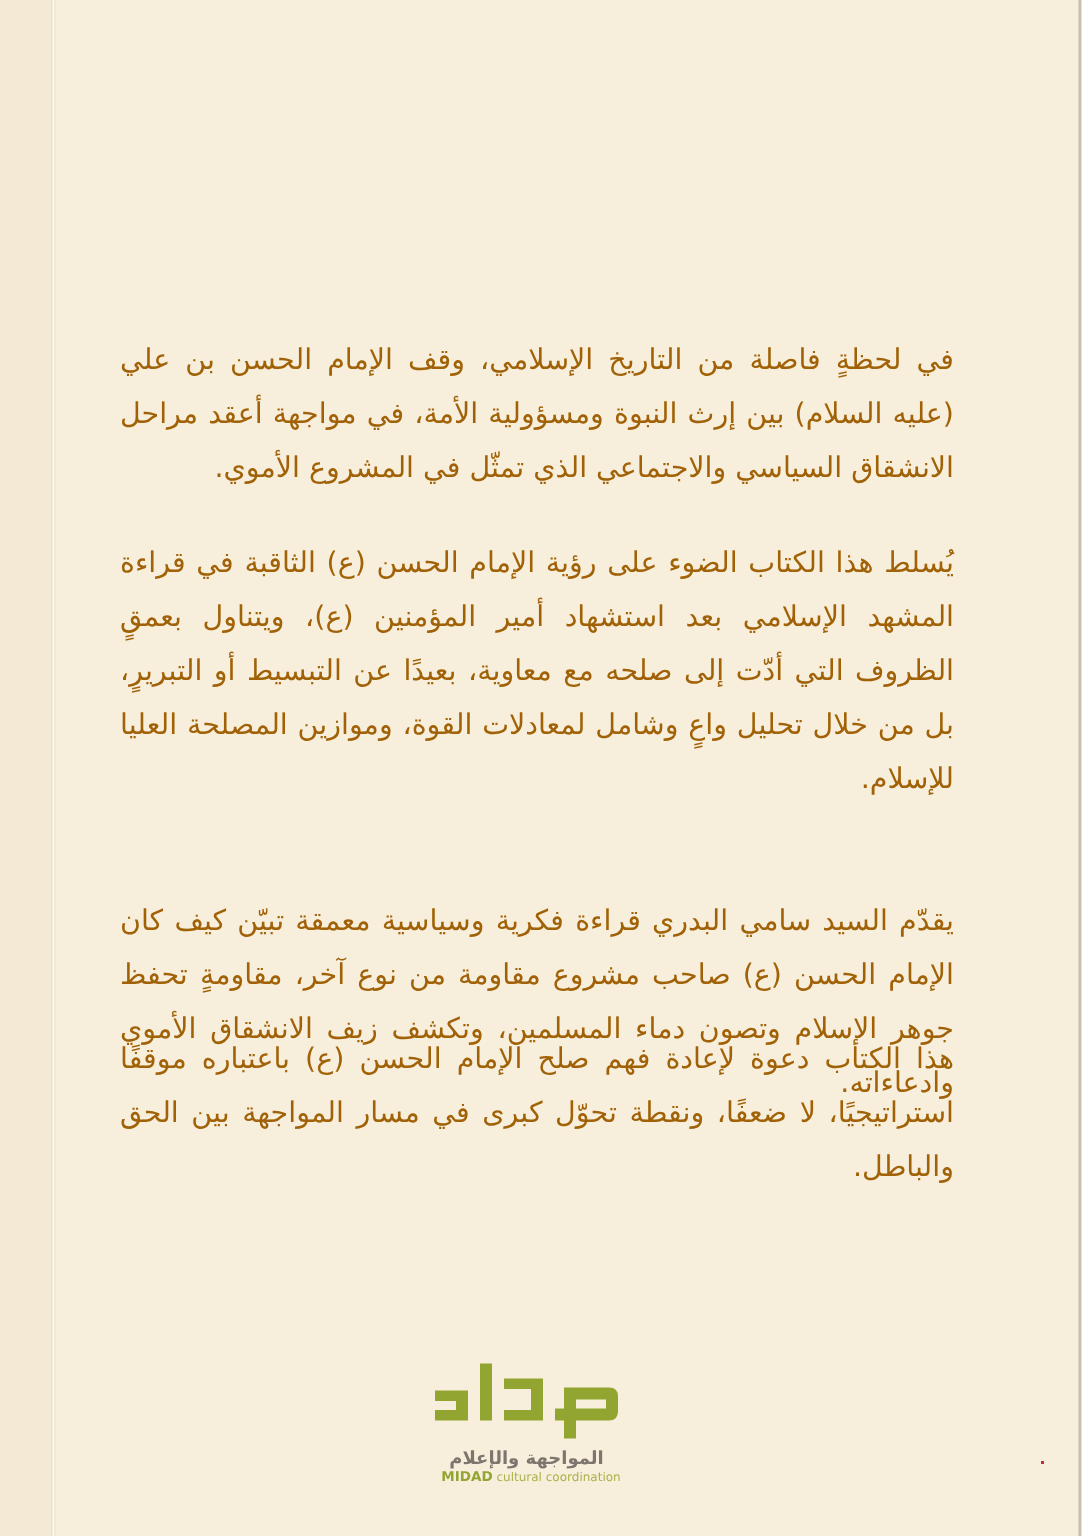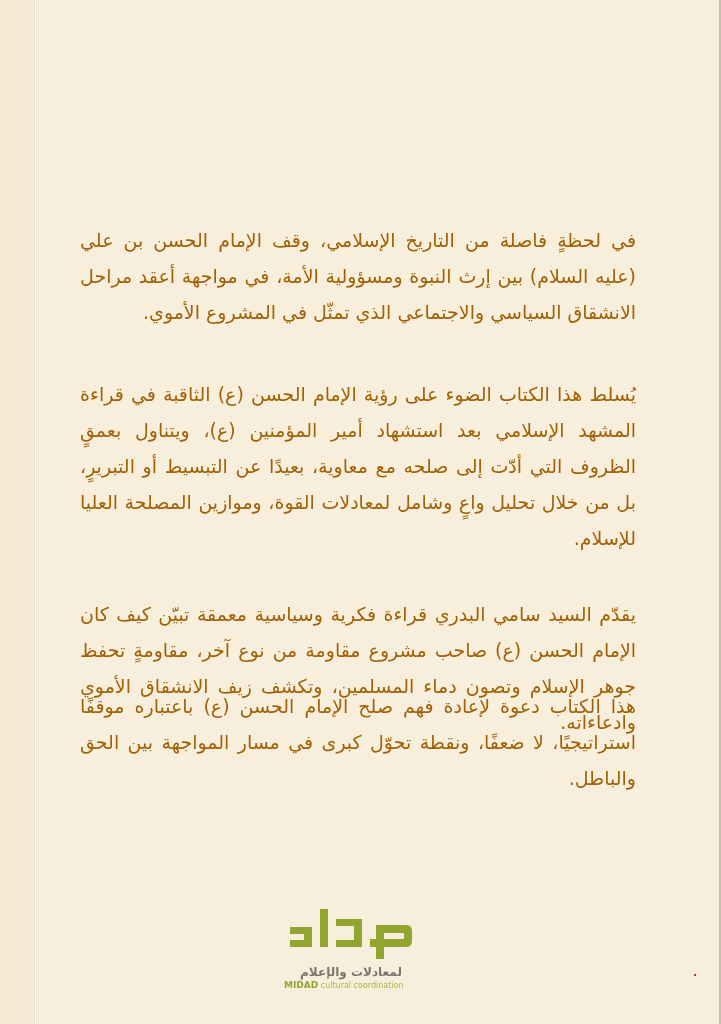--- a/index.html
+++ b/index.html
@@ -30,38 +30,38 @@
       position: absolute;
       left: 80px; width: 556px;
       direction: rtl;
       text-align: justify;
       text-align-last: right;
       font-size: 19px;
       line-height: 36px;
       color: #a16207;
     }
     .p1 { top: 222px; }
-    .p2 { top: 376px; }
+    .p2 { top: 357px; }
     .p3 { top: 596px; }
     .p4 { top: 688px; }
 
     .logo {
       position: absolute; left: 284px; top: 905px; width: 140px;
     }
     .logo-mark { display: block; width: 130px; height: 56px; margin-left: 2px; }
     .logo-arabic {
       display: block; direction: rtl; text-align: center;
       font-size: 12px; color: #7d766e; font-weight: bold;
       margin-top: 4px; letter-spacing: 0.5px;
       width: 134px;
     }
     .logo-latin {
       display: block; white-space: nowrap;
       font-family: "DejaVu Sans", sans-serif;
-      font-size: 8px; color: #a9b44a; margin-top: 1px;
+      font-size: 8px; color: #a9b44a; margin-top: 1px; text-align: center;
     }
     .logo-latin .brand { font-weight: bold; font-size: 9px; color: #93a531; }
     .speck {
       position: absolute; left: 694px; top: 974px; width: 2px; height: 2px;
       background: #b7303a;
     }
   </style>
 </head>
 <body>
 
@@ -81,17 +81,17 @@
 
       <path d="M4 22 h22 v20 h-22 v-7 h14 v-6 h-14 z"></path>
 
       <rect x="34" y="4" width="8" height="38"></rect>
 
       <path d="M50 14 h26 v28 h-26 v-7 h18 v-14 h-18 z"></path>
 
       <path d="M84 20 h36 q6 0 6 6 v10 q0 6 -6 6 h-22 v12 h-8 v-12 h-6 v-8 h6 v-14 z M98 28 v6 h20 v-6 z"></path>
     </g>
   </svg>
-  <span class="logo-arabic">لمعادلات والإعلام</span>
+  <span class="logo-arabic">المواجهة والإعلام</span>
   <span class="logo-latin"><span class="brand">MIDAD</span> <span>cultural coordination</span></span>
 </div>
 
 <div class="speck"></div>
 
 </body></html>

